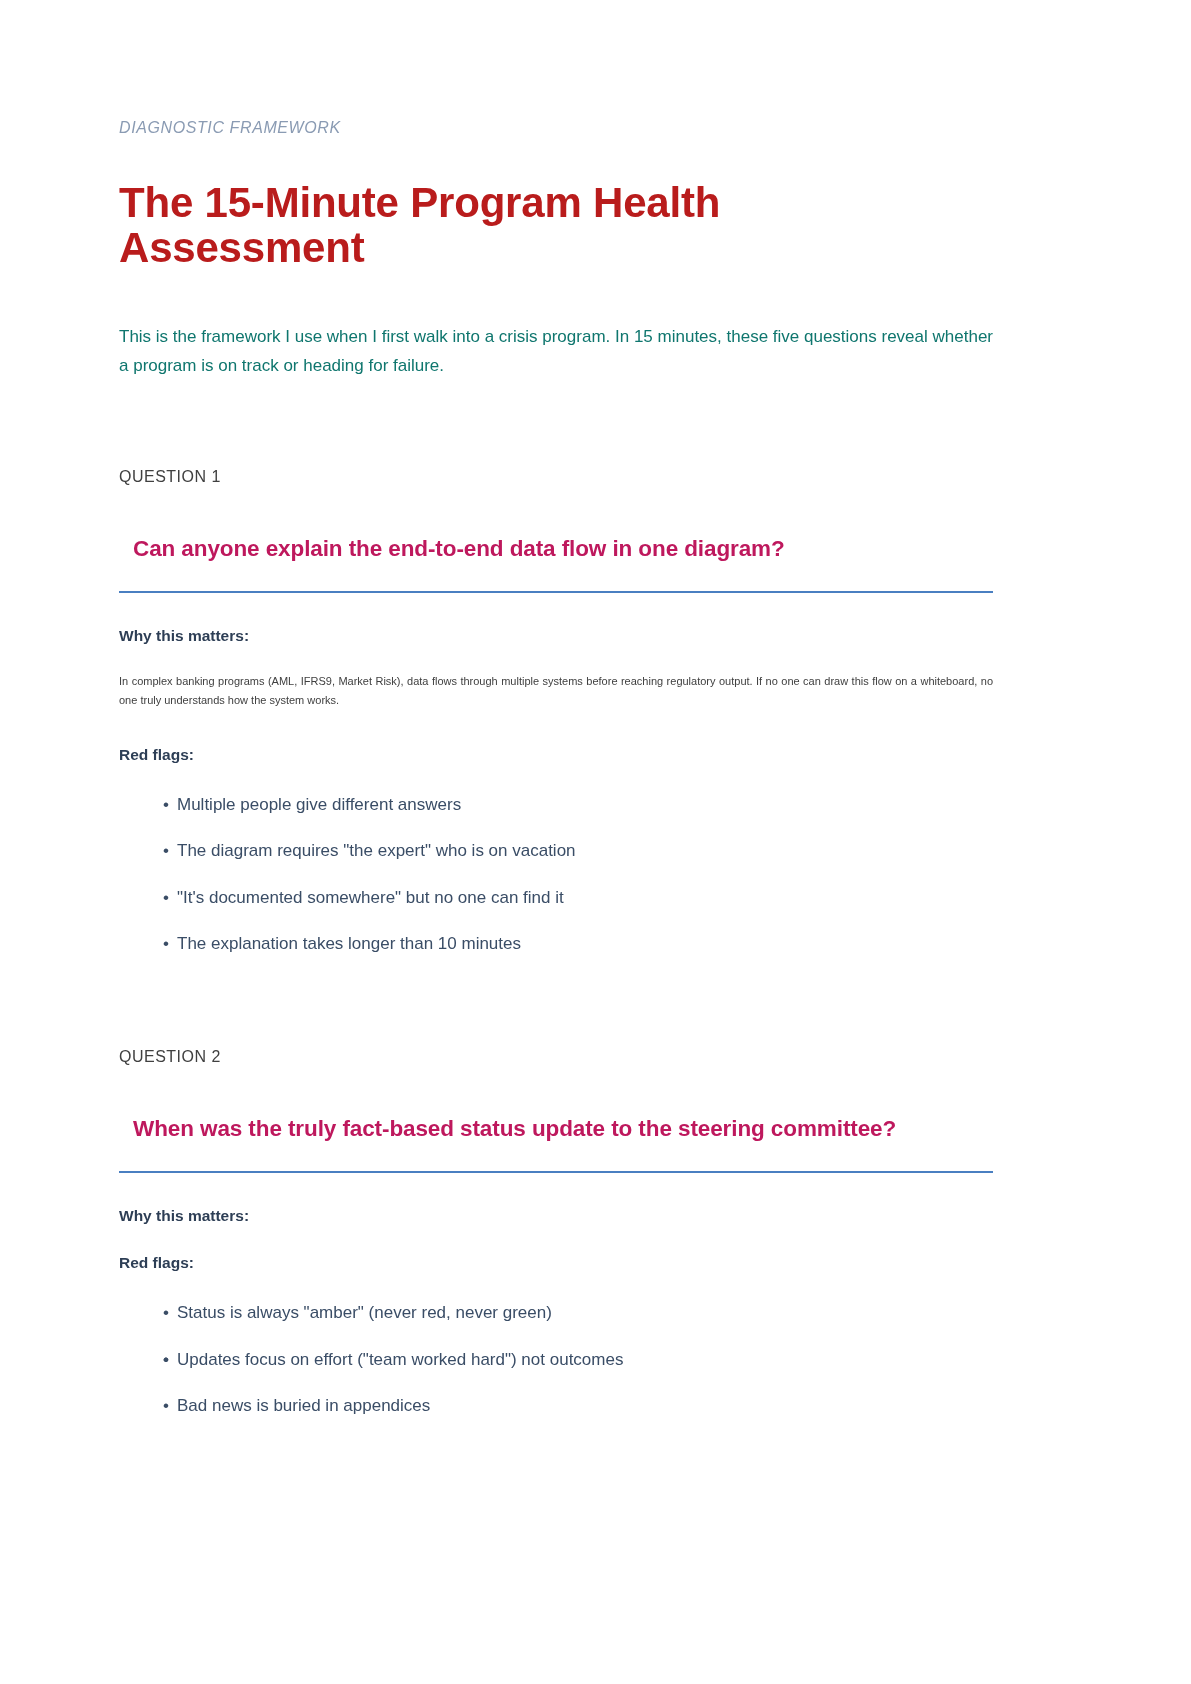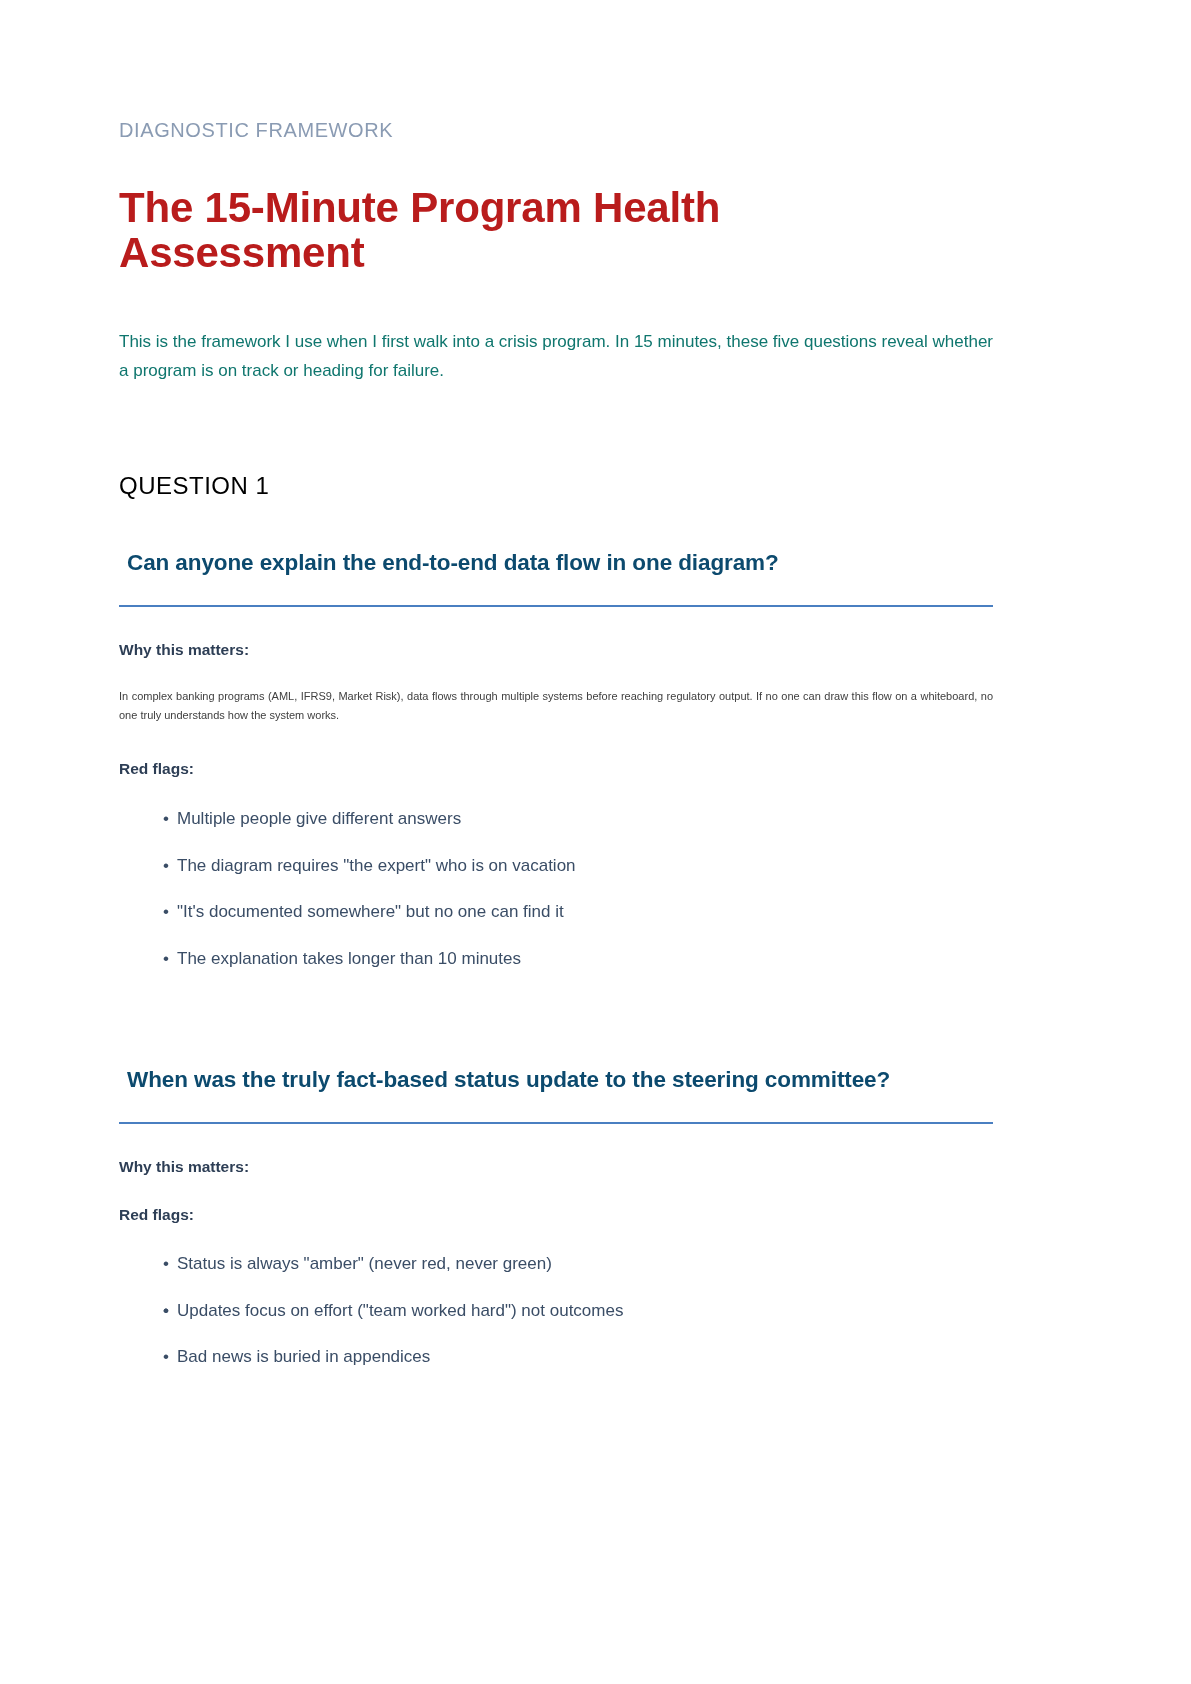--- a/index.html
+++ b/index.html
@@ -20,26 +20,27 @@
     min-height: 1684px;
     padding: 118px 190px 60px 119px;
     background: #ffffff;
   }
   .content {
     width: 874px;
   }
 
   
   .kicker {
-    font-size: 20px;
+    font-size: 16px;
     letter-spacing: 0.6px;
     color: #8a9bb3;
     font-weight: 400;
     line-height: 1.2;
     margin: 0 0 44px 0;
+    font-style: italic;
   }
 
   
   .doc-title {
     font-size: 42px;
     line-height: 1.06;
     font-weight: 700;
     color: #b91c1c;
     margin: 8px 0 52px 0;
     letter-spacing: -0.2px;
@@ -54,33 +55,33 @@
     text-align: justify;
     margin: 0 0 86px 0;
     font-weight: 400;
   }
 
   
   .question-block {
     margin-bottom: 54px;
   }
   .q-label {
-    font-size: 24px;
+    font-size: 16px;
     letter-spacing: 0.5px;
-    color: #000000;
+    color: #404040;
     font-weight: 400;
     margin: 0 0 44px 0;
     line-height: 1.2;
   }
   .q-title {
     font-size: 22.5px;
     font-weight: 700;
-    color: #0c4a6e;
+    color: #be185d;
     line-height: 1.72;
-    margin: 0 0 22px 8px;
+    margin: 0 0 22px 14px;
     letter-spacing: -0.1px;
   }
   .q-rule {
     border: 0;
     border-top: 2px solid #4a7fc1;
     margin: 0 0 32px 0;
     width: 100%;
   }
   .sub-head {
     font-size: 15.5px;
@@ -142,20 +143,21 @@
         <li><span class="bullet-dot">•</span><span>Multiple people give different answers</span></li>
         <li><span class="bullet-dot">•</span><span>The diagram requires "the expert" who is on vacation</span></li>
         <li><span class="bullet-dot">•</span><span>"It's documented somewhere" but no one can find it</span></li>
         <li><span class="bullet-dot">•</span><span>The explanation takes longer than 10 minutes</span></li>
       </ul>
     </section>
 
     <div class="q-spacer"></div>
 
     <section class="question-block">
+      <div class="q-label">QUESTION 2</div>
       <h2 class="q-title">When was the truly fact-based status update to the steering committee?</h2>
       <hr class="q-rule">
       <div class="sub-head">Why this matters:</div>
       <div class="sub-head">Red flags:</div>
       <ul class="flag-list">
         <li><span class="bullet-dot">•</span><span>Status is always "amber" (never red, never green)</span></li>
         <li><span class="bullet-dot">•</span></li>
         <li><span class="bullet-dot">•</span><span>Updates focus on effort ("team worked hard") not outcomes</span></li>
         <li><span class="bullet-dot">•</span><span>Bad news is buried in appendices</span></li>
       </ul>

